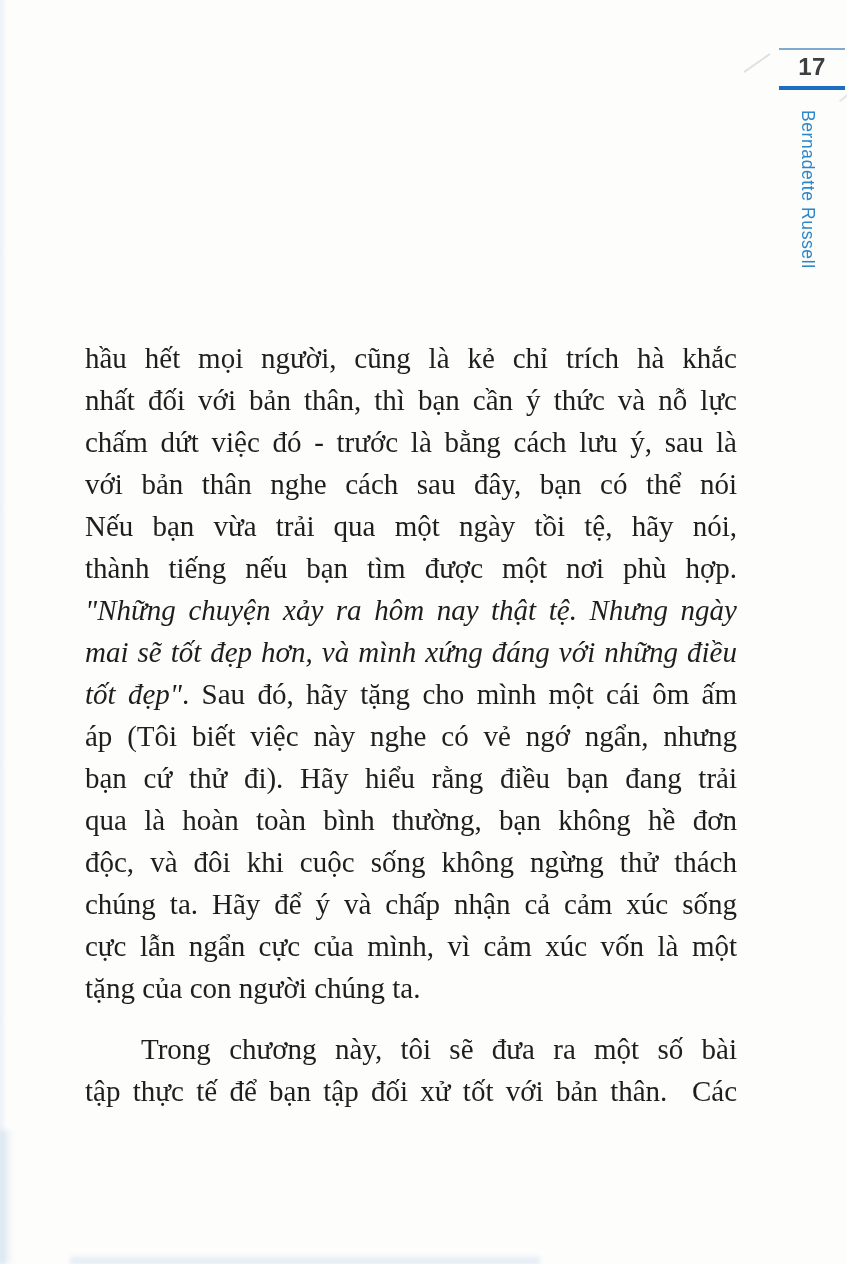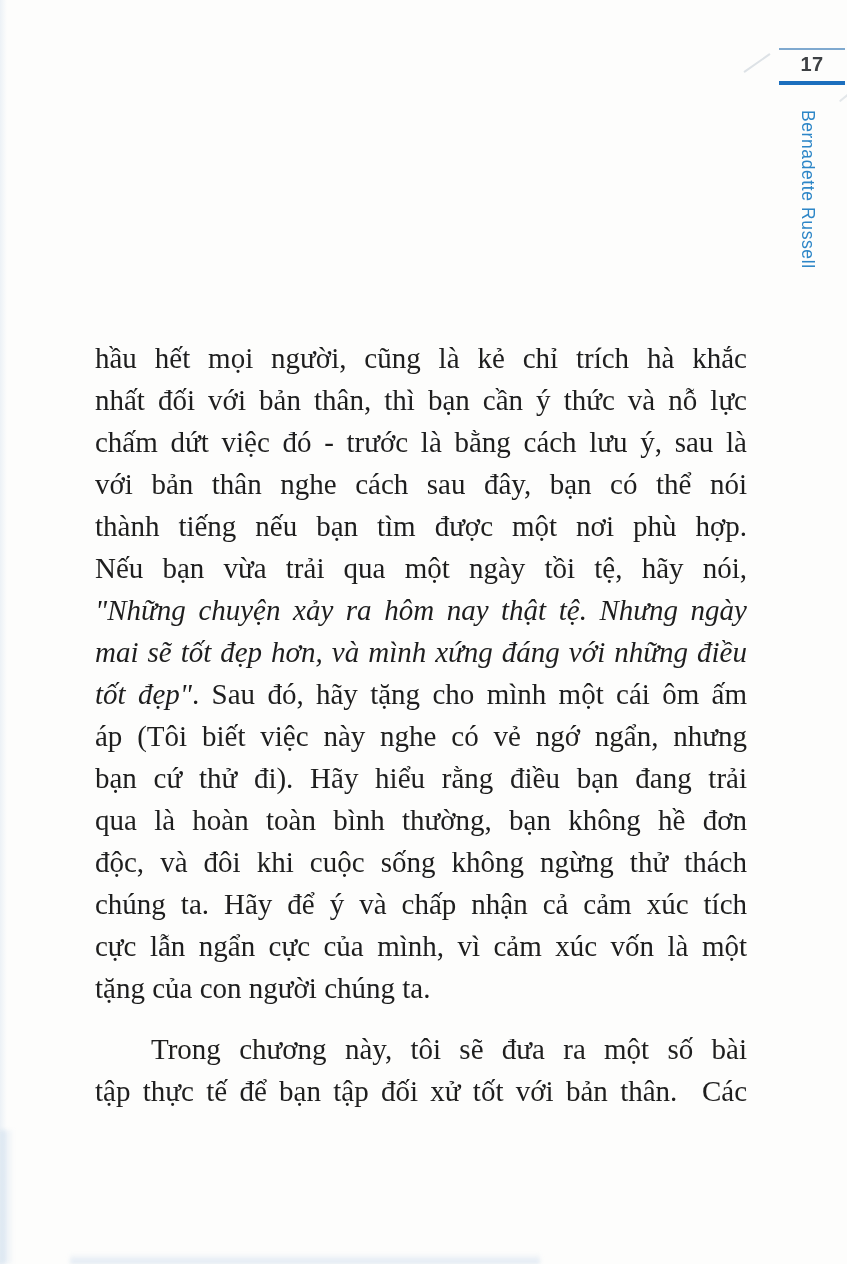--- a/index.html
+++ b/index.html
@@ -18,21 +18,21 @@
     top: 48px;
     right: 2px;
     width: 66px;
     border-top: 2px solid #7fa9cf;
     border-bottom: 4px solid #1c6fbe;
     text-align: center;
     padding: 3px 0 5px 0;
   }
   .pagenum {
     font-family: "Liberation Sans", "DejaVu Sans", sans-serif;
-    font-size: 20px;
+    font-size: 24px;
     font-weight: 700;
     color: #3d4043;
     letter-spacing: 0.5px;
   }
 
   
   .author-vertical {
     position: absolute;
     top: 110px;
     right: 29px;
@@ -41,21 +41,21 @@
     font-family: "Liberation Sans", "DejaVu Sans", sans-serif;
     font-size: 17.5px;
     font-weight: 400;
     letter-spacing: 0.6px;
     color: #2d86c7;
   }
 
   
   .body-text {
     position: absolute;
-    left: 95px;
+    left: 85px;
     top: 337px;
     width: 652px;
     font-size: 29px;
     line-height: 42px;
     color: #1e1e1e;
   }
   .line {
     text-align: justify;
     text-align-last: justify;
     overflow: hidden;
@@ -118,29 +118,29 @@
     <span class="pagenum">17</span>
   </div>
 
   <div class="author-vertical">Bernadette Russell</div>
 
   <div class="body-text">
     <div class="line"><span>hầu hết mọi người, cũng là kẻ chỉ trích hà khắc</span></div>
     <div class="line"><span>nhất đối với bản thân, thì bạn cần ý thức và nỗ lực</span></div>
     <div class="line"><span>chấm dứt việc đó - trước là bằng cách lưu ý, sau là</span></div>
     <div class="line"><span>với bản thân nghe cách sau đây, bạn có thể nói</span></div>
+    <div class="line"><span>Nếu bạn vừa trải qua một ngày tồi tệ, hãy nói,</span></div>
     <div class="line"><span>thành tiếng nếu bạn tìm được một nơi phù hợp.</span></div>
-    <div class="line"><span>Nếu bạn vừa trải qua một ngày tồi tệ, hãy nói,</span></div>
     <div class="line"><span class="it">"Những chuyện xảy ra hôm nay thật tệ. Nhưng ngày</span></div>
     <div class="line"><span class="it">mai sẽ tốt đẹp hơn, và mình xứng đáng với những điều</span></div>
     <div class="line"><span class="it">tốt đẹp"</span><span>. Sau đó, hãy tặng cho mình một cái ôm ấm</span></div>
     <div class="line"><span>áp (Tôi biết việc này nghe có vẻ ngớ ngẩn, nhưng</span></div>
     <div class="line"><span>bạn cứ thử đi). Hãy hiểu rằng điều bạn đang trải</span></div>
     <div class="line"><span>qua là hoàn toàn bình thường, bạn không hề đơn</span></div>
     <div class="line"><span>độc, và đôi khi cuộc sống không ngừng thử thách</span></div>
-    <div class="line"><span>chúng ta. Hãy để ý và chấp nhận cả cảm xúc tích</span></div>
+    <div class="line"><span>chúng ta. Hãy để ý và chấp nhận cả cảm xúc sống</span></div>
     <div class="line"><span>cực lẫn ngẩn cực của mình, vì cảm xúc vốn là một</span></div>
     <div class="line para-end"><span>tặng của con người chúng ta.</span></div>
     <div class="line indent para-break"><span>Trong chương này, tôi sẽ đưa ra một số bài</span></div>
     <div class="line"><span>tập thực tế để bạn tập đối xử tốt với bản thân.&nbsp; Các</span></div>
   </div>
 
 </div>
 
 </body></html>

